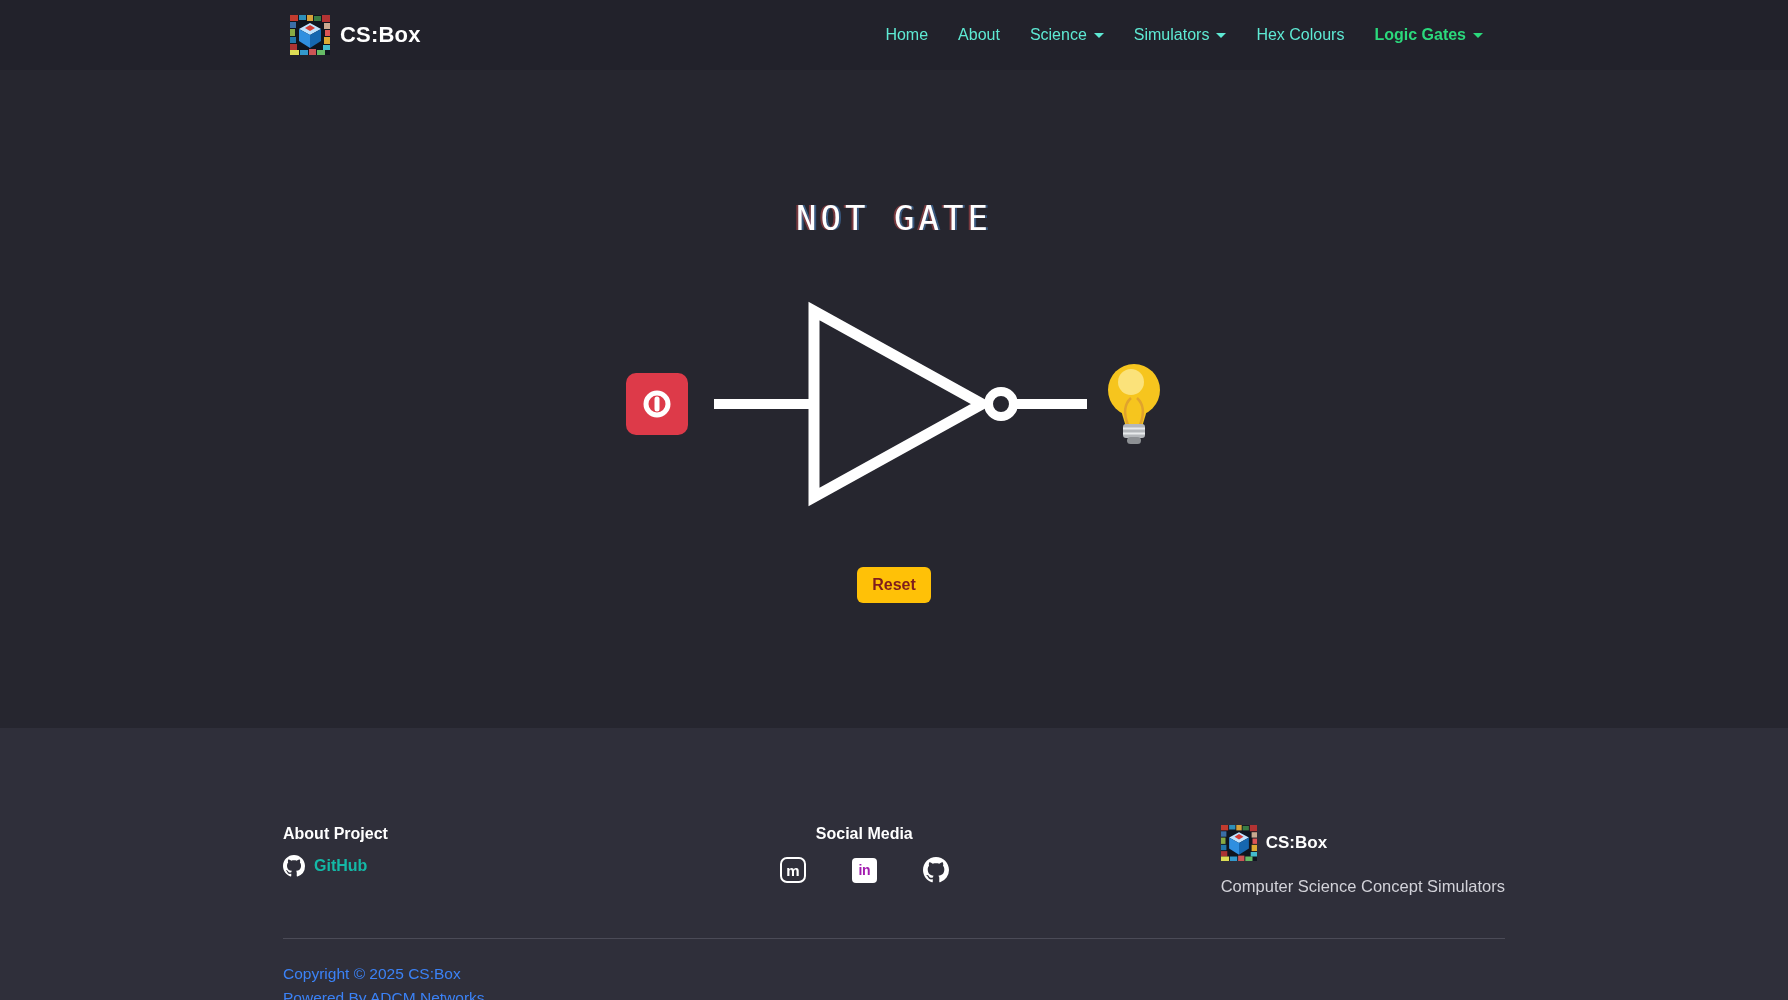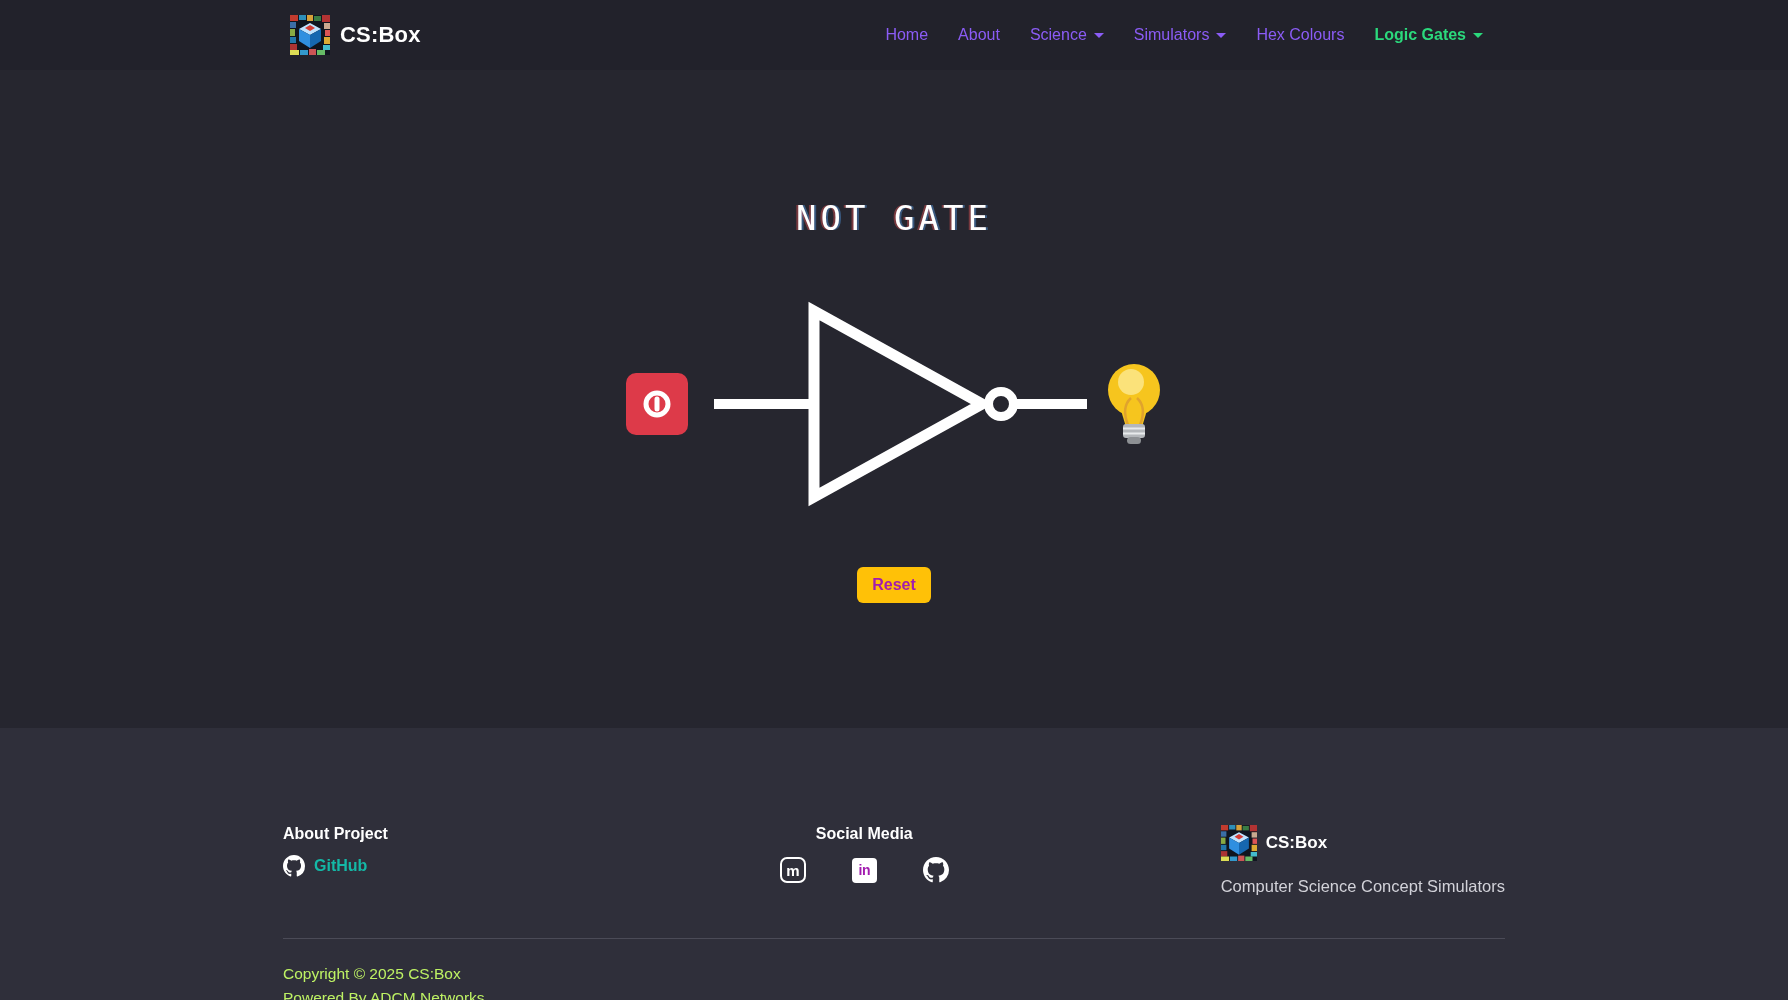--- a/index.html
+++ b/index.html
@@ -8,41 +8,41 @@
     background:#26262f;color:#fff;
     font-family:"Liberation Sans",sans-serif;
     -webkit-font-smoothing:antialiased;
   }
   
   .navbar{height:70px;background:#22222b;display:flex;align-items:center;}
   .navbar-inner{width:1208px;margin:0 auto;display:flex;align-items:center;justify-content:space-between;}
   .brand{display:flex;align-items:center;gap:10px;text-decoration:none;color:#fff;cursor:pointer;}
   .brand-title{font-size:22px;font-weight:bold;letter-spacing:.2px;}
   .nav-items{display:flex;align-items:center;list-style:none;margin:0;padding:0;}
-  .nav-link{display:flex;align-items:center;padding:9px 15px;color:#8b5cf6;font-size:16px;text-decoration:none;cursor:pointer;}
+  .nav-link{display:flex;align-items:center;padding:9px 15px;color:#5eead4;font-size:16px;text-decoration:none;cursor:pointer;}
   .nav-link.active{color:#2bd97c;font-weight:bold;}
   .caret{display:inline-block;width:0;height:0;margin-left:7px;
     border-top:5px solid currentColor;border-left:5px solid transparent;border-right:5px solid transparent;}
   
   .main{height:658px;display:flex;flex-direction:column;align-items:center;padding-top:0;box-sizing:border-box;}
   .sim-title{
     margin-top:128px;
     font-family:"DejaVu Sans Mono","Liberation Mono",monospace;
     font-size:34px;font-weight:400;letter-spacing:4px;color:#fff;
     text-shadow:-2px 0 0 rgba(255,90,90,.38), 2px 0 0 rgba(90,170,255,.38);
   }
   .gate-row{display:flex;align-items:center;margin-top:28px;}
   .input-btn{
     width:62px;height:62px;border:none;border-radius:10px;
     background:#dd3a49;display:flex;align-items:center;justify-content:center;
     cursor:pointer;margin-right:26px;padding:0;
   }
   .bulb-wrap{margin-left:19px;display:flex;align-items:center;}
   .reset-btn{
-    margin-top:48px;background:#ffc107;color:#a21caf;border:none;border-radius:6px;
+    margin-top:48px;background:#ffc107;color:#7f1d1d;border:none;border-radius:6px;
     font-family:"Liberation Sans",sans-serif;font-size:16px;font-weight:bold;
     padding:9px 15px;cursor:pointer;
   }
   
   .footer{height:272px;background:#2f2f3a;box-sizing:border-box;padding-top:52px;}
   .footer-inner{width:1222px;margin:0 auto;}
   .footer-cols{display:flex;justify-content:space-between;align-items:flex-start;margin-top:45px;}
   .f-heading{font-size:16px;font-weight:bold;color:#fff;margin:0 0 12px 0;}
   .github-link{display:flex;align-items:center;gap:9px;color:#14b8a6;font-size:16px;font-weight:bold;text-decoration:none;cursor:pointer;}
   .social-col{display:flex;flex-direction:column;align-items:center;margin-left:120px;}
@@ -50,21 +50,21 @@
   .social-icons a{display:flex;align-items:center;justify-content:center;text-decoration:none;cursor:pointer;}
   .mastodon-box{width:22px;height:22px;border:2.5px solid #fff;border-radius:7px;display:flex;align-items:center;justify-content:center;
     color:#fff;font-size:15px;font-weight:bold;line-height:1;}
   .linkedin-box{width:25px;height:25px;background:#fff;border-radius:4px;display:flex;align-items:center;justify-content:center;
     color:#a21caf;font-size:14px;font-weight:bold;letter-spacing:-.5px;line-height:1;}
   .footer-brand-col{display:flex;flex-direction:column;}
   .footer-brand{display:flex;align-items:center;gap:9px;}
   .footer-brand-title{font-size:17px;font-weight:bold;color:#fff;}
   .tagline{margin-top:16px;font-size:16.5px;color:#d2d2d9;}
   .footer-hr{border:none;border-top:1px solid #4b4b57;margin:42px 0 26px 0;}
-  .copyright p{margin:0 0 6px 0;font-size:15.5px;color:#bef264;}
+  .copyright p{margin:0 0 6px 0;font-size:15.5px;color:#3b82f6;}
 </style>
 </head>
 <body>
 
 <nav class="navbar">
   <div class="navbar-inner">
     <a class="brand">
       <span style="display:flex;">
         <svg width="40" height="40" viewBox="0 0 40 40">
           <rect width="40" height="40" fill="#10151f"></rect>

